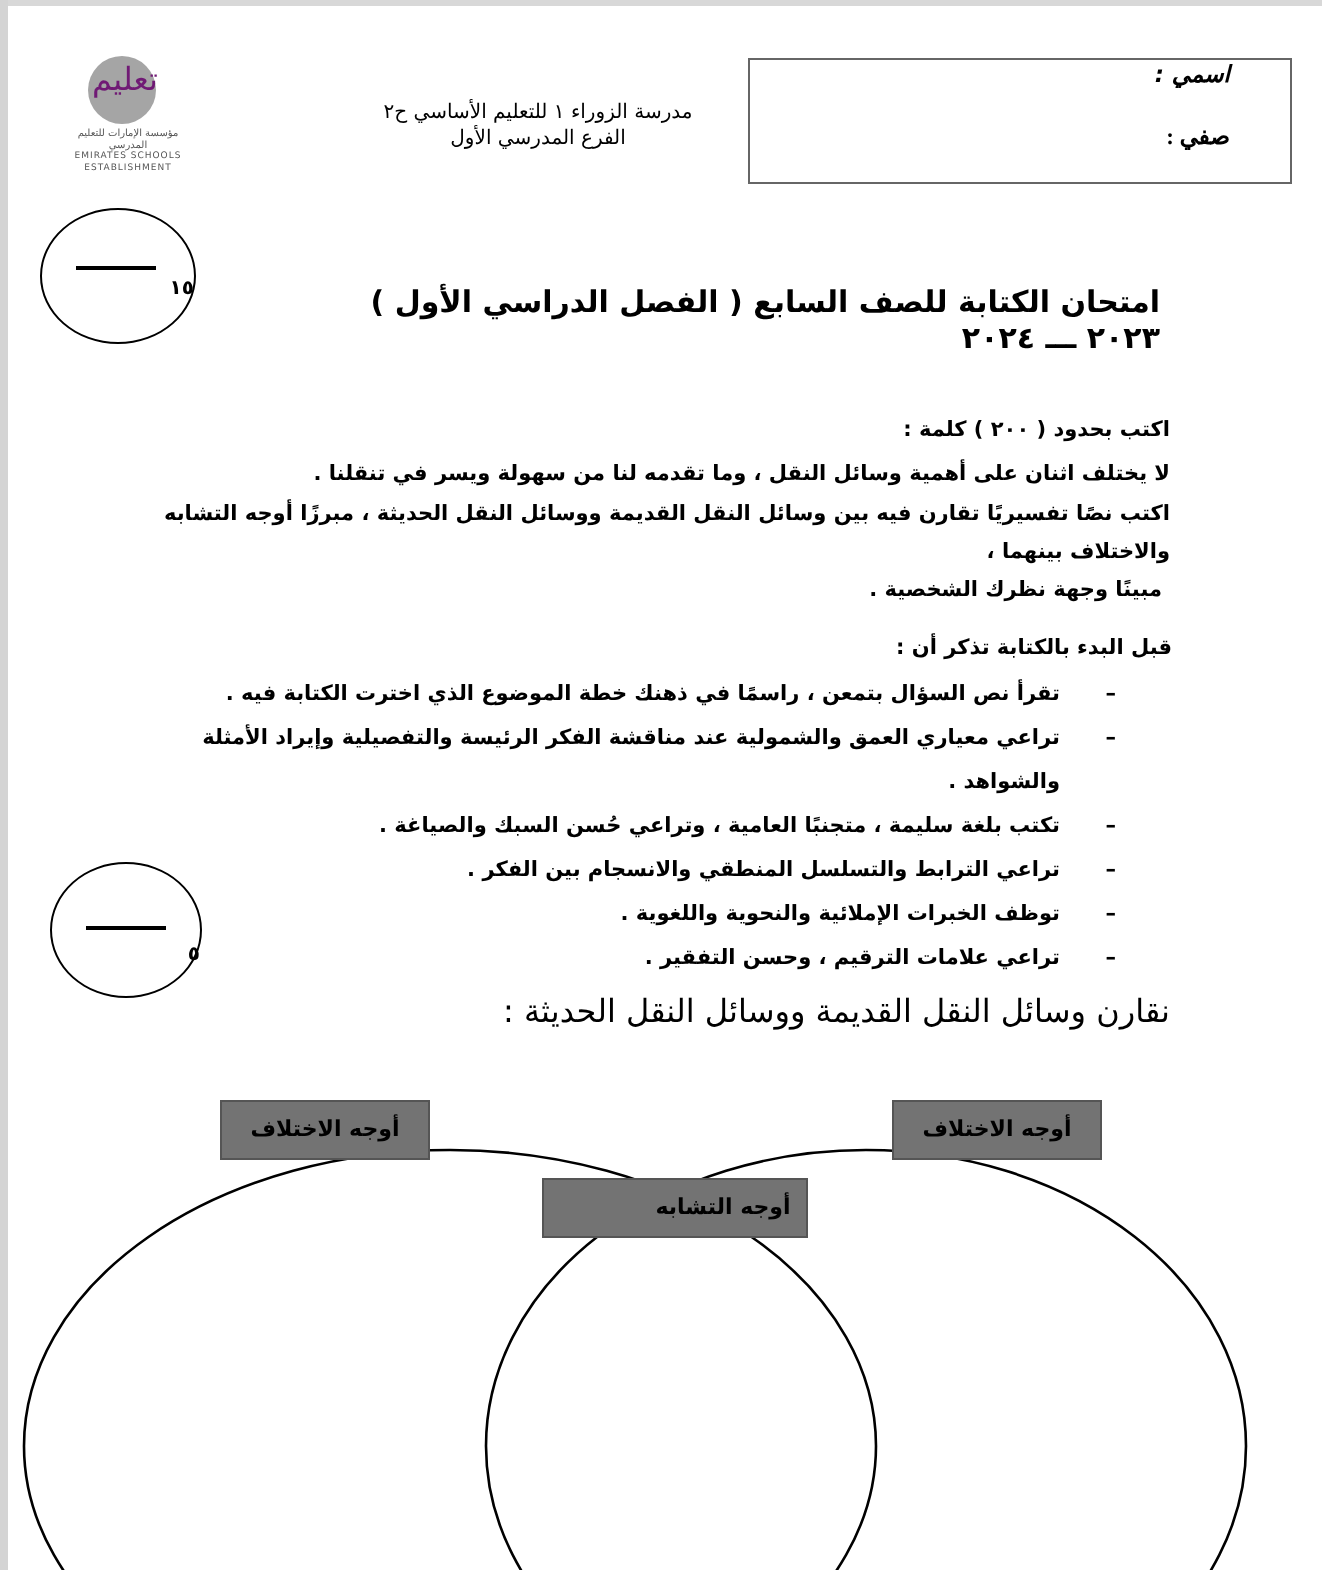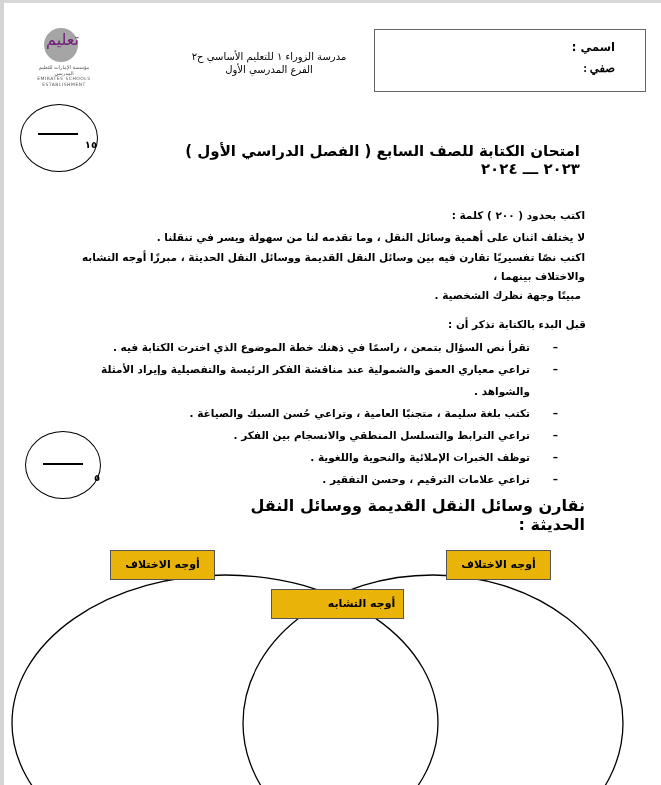--- a/index.html
+++ b/index.html
@@ -31,24 +31,24 @@
 
   .exam-title { left: 150px; top: 142px; width: 430px; font-size: 15px; font-weight: bold; direction: rtl; }
 
   .para { font-size: 10.5px; font-weight: bold; line-height: 19px; direction: rtl; text-align: right; }
   .subhead { font-size: 10.5px; font-weight: bold; direction: rtl; }
 
   .bullets { list-style: none; margin: 0; padding: 0; }
   .bullets li { position: relative; font-size: 10.5px; font-weight: bold; line-height: 22px; direction: rtl; text-align: right; padding-right: 28px; }
   .bullets li .dash { position: absolute; right: 0; top: 0; }
 
-  .venn-title { left: 240px; top: 496px; width: 345px; font-size: 16px; font-weight: bold; direction: rtl; }
+  .venn-title { left: 240px; top: 496px; width: 345px; font-size: 16px; font-weight: normal; direction: rtl; }
 
   .venn { left: 0; top: 540px; width: 661px; height: 245px; }
-  .vlabel { position: absolute; background: #eab308; border: 1px solid #555; font-size: 11px; font-weight: bold; direction: rtl; text-align: center; line-height: 28px; height: 28px; }
+  .vlabel { position: absolute; background: #737373; border: 1px solid #555; font-size: 11px; font-weight: bold; direction: rtl; text-align: center; line-height: 28px; height: 28px; }
 </style>
 </head>
 <body>
 
 <div class="page-edge-top"></div>
 <div class="page-edge-left"></div>
 
 <div class="abs logo">
   <div class="logo-circle"></div>
   <div class="logo-word">تعليم</div>
@@ -58,21 +58,21 @@
     <div>ESTABLISHMENT</div>
   </div>
 </div>
 
 <div class="abs school">
   <div>مدرسة الزوراء ١ للتعليم الأساسي ح٢</div>
   <div>الفرع المدرسي الأول</div>
 </div>
 
 <div class="abs name-box">
-  <div class="name-line" style="top:10px;">اسمي :</div>
+  <div class="name-line" style="top:0;font-style:italic;">اسمي :</div>
   <div class="name-line" style="top:31px;font-family:Liberation Serif, serif;">صفي :</div>
 </div>
 
 <div class="abs score-oval" style="left:20px; top:104px; width:76px; height:66px;">
   <div class="score-line" style="left:17px; top:28px; width:40px;"></div>
   <div class="score-num" style="left:0; top:34px; width:76px;">١٥</div>
 </div>
 
 <div class="abs exam-title">امتحان الكتابة للصف السابع ( الفصل الدراسي الأول ) ٢٠٢٣ ـــ ٢٠٢٤</div>
 

